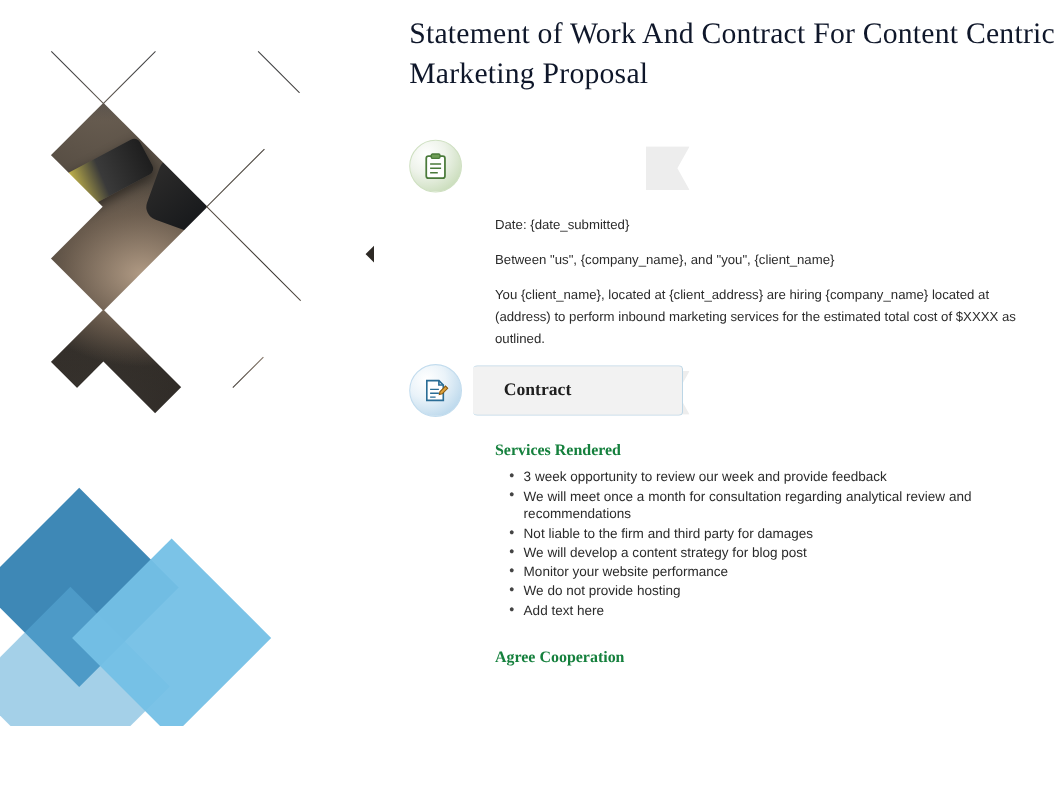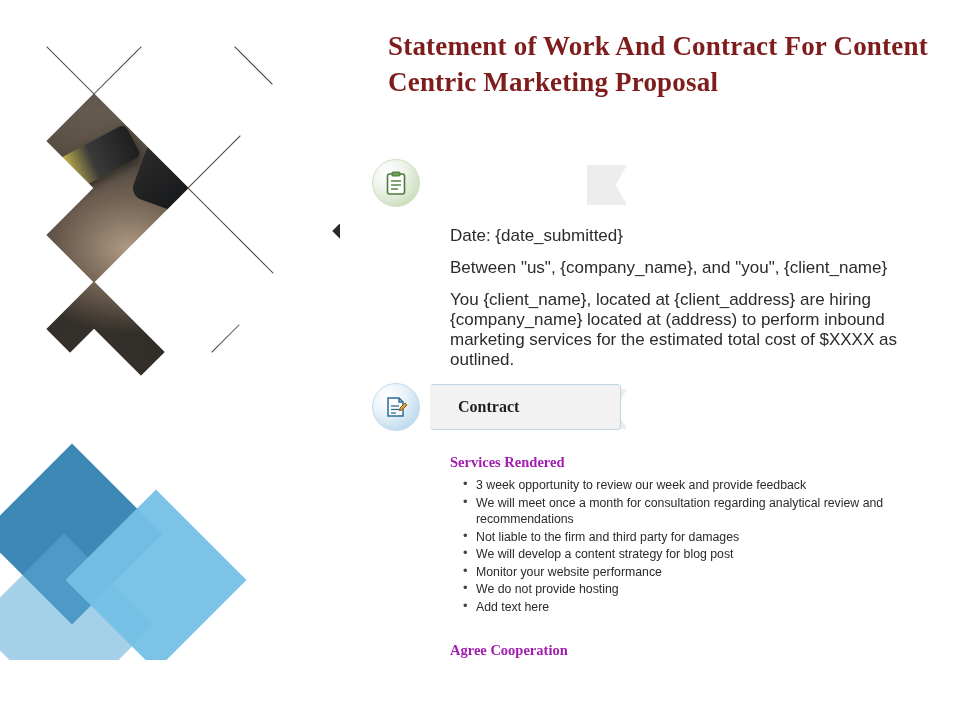--- a/index.html
+++ b/index.html
@@ -93,26 +93,26 @@
 
   
   .content {
     position: absolute;
     left: 372px;
     top: 0;
     width: 588px;
     height: 720px;
   }
   .title {
-    margin: 16px;
+    margin: 0;
     padding-top: 12px;
     font-family: "Liberation Serif", serif;
     font-size: 27px;
-    font-weight: bold;
-    color: #7f1d1d;
+    font-weight: normal;
+    color: #0f172a;
     line-height: 36px;
     letter-spacing: .2px;
   }
 
   
   .section-head {
     position: relative;
     height: 50px;
     margin-top: 0;
   }
@@ -159,33 +159,33 @@
   .badge.green {
     background: radial-gradient(circle at 32% 28%, #ffffff 0%, #eef3ea 38%, #cfe0c2 75%, #b9d3a6 100%);
     border: 1px solid #cfe0c2;
   }
   .badge.blue {
     background: radial-gradient(circle at 32% 28%, #ffffff 0%, #eaf3f9 38%, #c2dcee 75%, #a7cde6 100%);
     border: 1px solid #c2dcee;
   }
 
   .body-text {
-    font-size: 17px;
+    font-size: 12px;
     color: #2b2b2b;
     line-height: 20px;
   }
   .para { margin: 0 0 14px 78px; width: 500px; }
   .para.tight { margin-bottom: 12px; }
 
   .sub-title {
     margin: 4px 0 6px 78px;
     font-family: "Liberation Serif", serif;
     font-size: 14.5px;
     font-weight: bold;
-    color: #a21caf;
+    color: #15803d;
   }
   ul.bullets {
     margin: 0 0 0 86px;
     padding: 0 0 0 18px;
     list-style: none;
     width: 500px;
   }
   ul.bullets li {
     position: relative;
     font-size: 12.3px;

